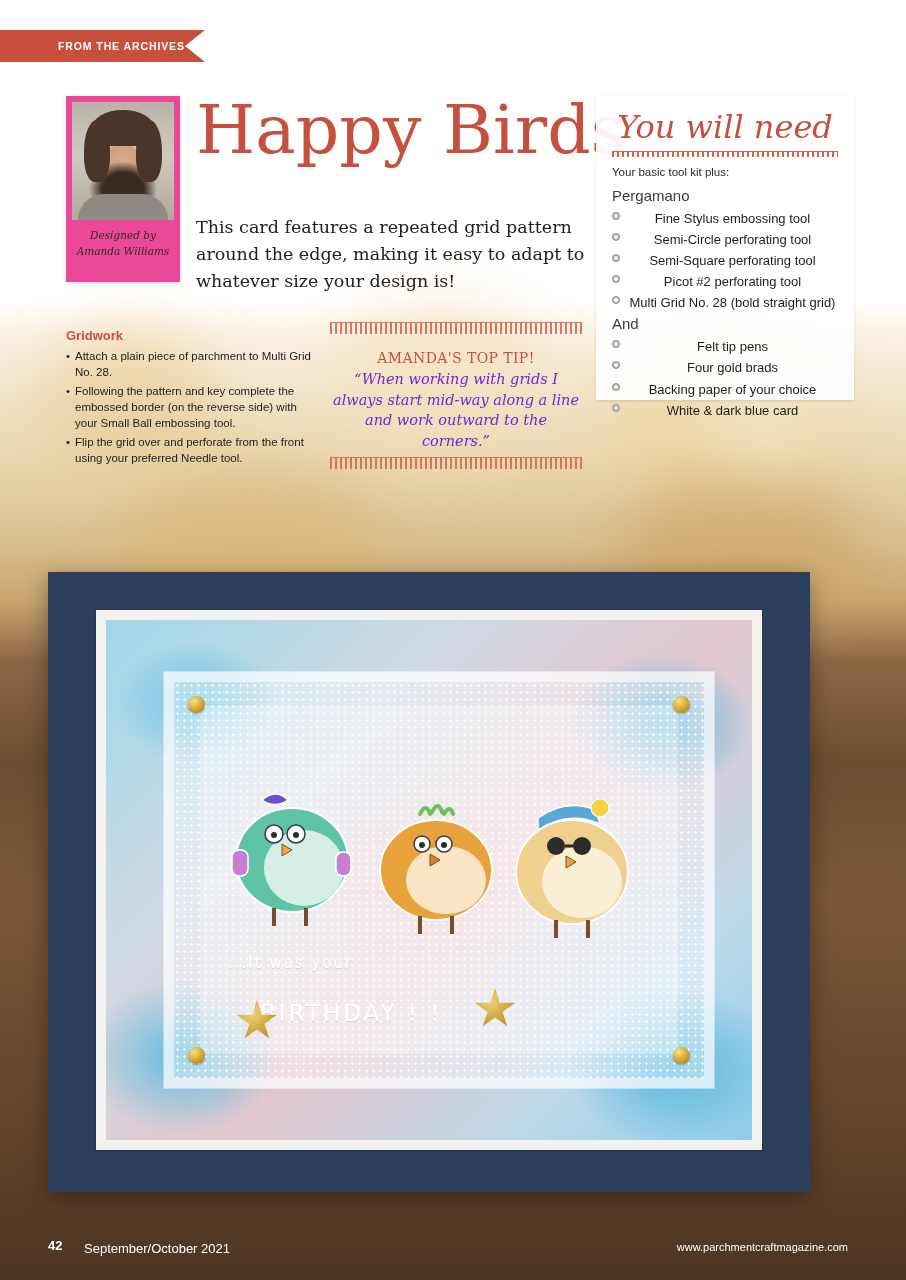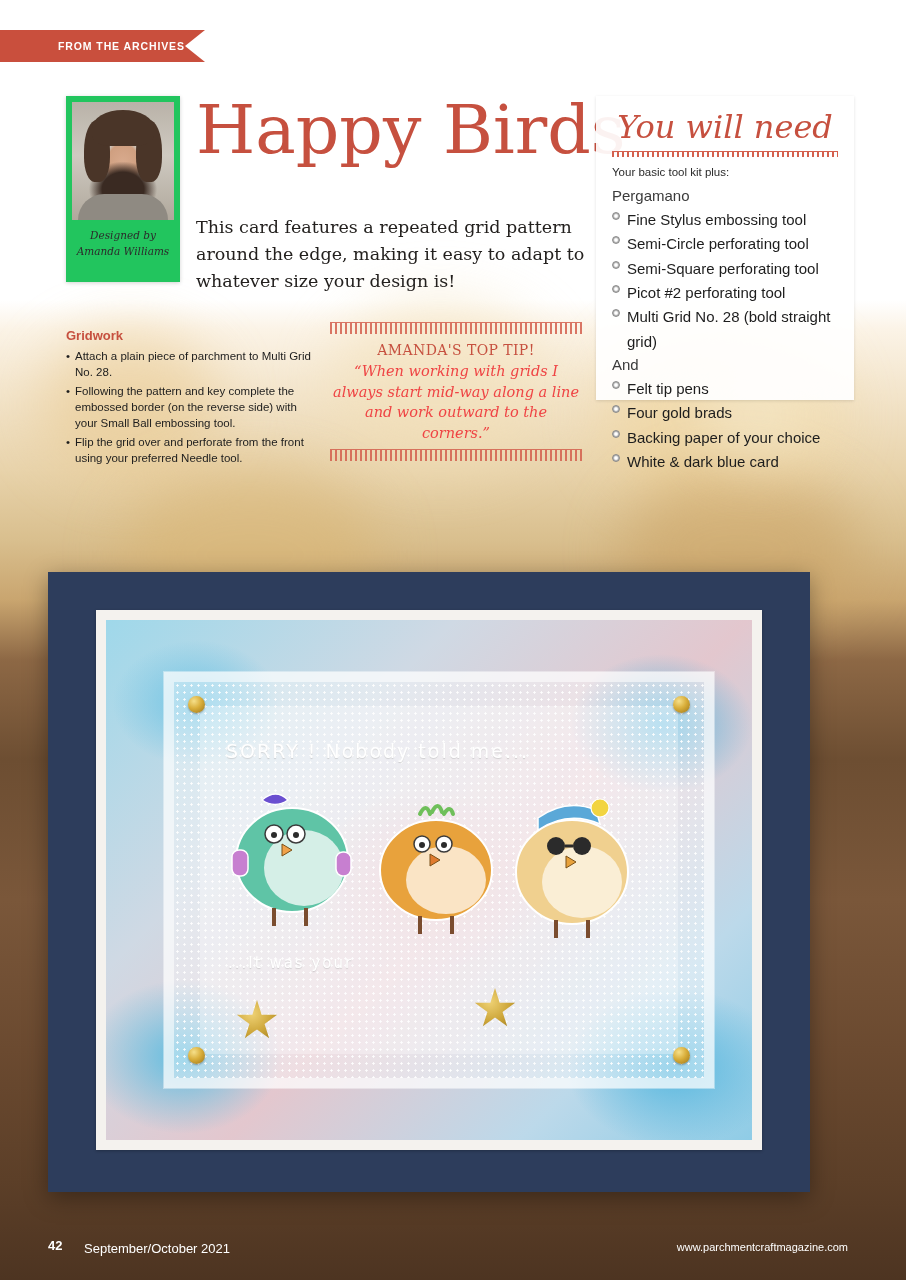--- a/index.html
+++ b/index.html
@@ -66,21 +66,21 @@
     border-top: 16px solid #c94f3d;
     border-bottom: 16px solid #c94f3d;
     border-right: 20px solid transparent;
   }
 
   
   .designer-card {
     position: absolute;
     left: 66px; top: 96px;
     width: 114px; height: 186px;
-    background: #22c55e;
+    background: #ec4899;
     box-shadow: 0 1px 4px rgba(0,0,0,.18);
     padding: 6px 6px 12px 6px;
     text-align: center;
   }
   .designer-photo {
     width: 102px; height: 118px;
     background:
       radial-gradient(ellipse 55px 45px at 50% 74%, #3a2a22 0%, #3a2a22 38%, rgba(58,42,34,0) 62%),
       radial-gradient(ellipse 26px 32px at 50% 52%, #d9ab8e 0%, #cf9f80 60%, rgba(207,159,128,0) 72%),
       linear-gradient(to bottom, #b9b2a8 0%, #cfcac1 45%, #b0a89c 100%);
@@ -165,32 +165,32 @@
     height: 12px;
     background:
       repeating-linear-gradient(90deg,
         #d4604e 0px, #d4604e 2px, transparent 2px, transparent 5px);
     opacity: .85;
     border-top: 1px solid #d4604e;
     border-bottom: 0;
   }
   .tip-rule.bottom { margin-top: 6px; }
   .tip-title {
-    margin-top: 8px;
+    margin-top: 16px;
     font-family: "DejaVu Serif", serif;
     font-size: 14px;
     color: #c6503f;
     letter-spacing: .4px;
   }
   .tip-body {
     font-family: "DejaVu Serif", serif;
     font-style: italic;
     font-size: 14.5px;
     line-height: 1.42;
-    color: #ef4444;
+    color: #6d28d9;
     margin-top: 3px;
   }
 
   
   .ywn {
     position: absolute;
     left: 596px; top: 96px;
     width: 258px; height: 304px;
     background: rgba(255,255,255,.93);
     box-shadow: 0 1px 3px rgba(0,0,0,.12);
@@ -215,25 +215,26 @@
     color: #2a2a2a;
     margin-bottom: 9px;
   }
   .ywn-head {
     font-size: 15px;
     color: #3b3b3b;
     margin: 2px 0 4px 0;
   }
   .ywn ul { list-style: none; }
   .ywn li {
-    font-size: 15px;
+    font-size: 13px;
     color: #1d1d1d;
     line-height: 1.62;
     padding-left: 15px;
     position: relative;
+    text-align: center;
   }
   .bullet-icon {
     position: absolute; left: 0; top: 4px;
     width: 8px; height: 8px;
     border-radius: 50%;
     border: 1px solid #8c8c8c;
     background: radial-gradient(circle at 50% 50%, #ffffff 0 30%, #bdbdbd 55%, #8c8c8c 100%);
     display: inline-block;
   }
 
@@ -416,22 +417,22 @@
       <div class="card-inky">
         <div class="card-parch">
           <div class="perf-border"></div>
           <div class="parch-inner"></div>
 
           <div class="brad" style="left:14px; top:14px;"></div>
           <div class="brad" style="right:14px; top:14px;"></div>
           <div class="brad" style="left:14px; bottom:14px;"></div>
           <div class="brad" style="right:14px; bottom:14px;"></div>
 
-          <div class="card-text-top">SORRY !   Nobody told me...</div>
           <div class="card-text-b1">...It was your</div>
+          <div class="card-text-b2">BIRTHDAY ! !</div>
 
           <svg class="bird" style="left:52px; top:100px;" width="135" height="150" viewBox="0 0 135 150">
             <ellipse cx="66" cy="78" rx="56" ry="52" fill="#5fc4a6" stroke="#ffffff" stroke-width="2"></ellipse>
             <ellipse cx="78" cy="86" rx="40" ry="38" fill="#eaf7f2" opacity=".85"></ellipse>
             <circle cx="48" cy="52" r="9" fill="#ffffff" stroke="#3b3b3b" stroke-width="1.5"></circle>
             <circle cx="70" cy="52" r="9" fill="#ffffff" stroke="#3b3b3b" stroke-width="1.5"></circle>
             <circle cx="48" cy="53" r="3" fill="#2b2b2b"></circle>
             <circle cx="70" cy="53" r="3" fill="#2b2b2b"></circle>
             <polygon points="56,62 66,68 56,74" fill="#f0a24a" stroke="#7a5118" stroke-width="1"></polygon>
             <path d="M36 18 q14 -12 26 0 q-13 9 -26 0z" fill="#6a4fd0" stroke="#ffffff" stroke-width="1.5"></path>

